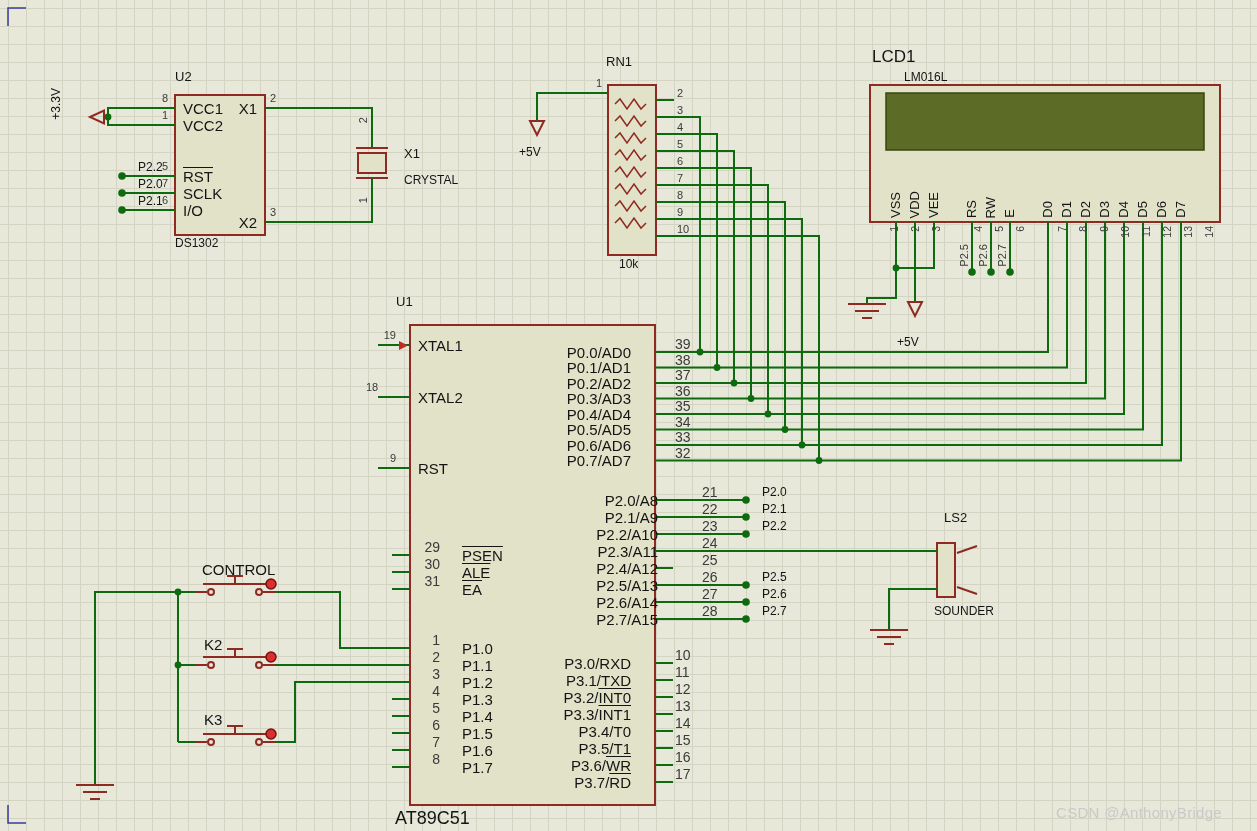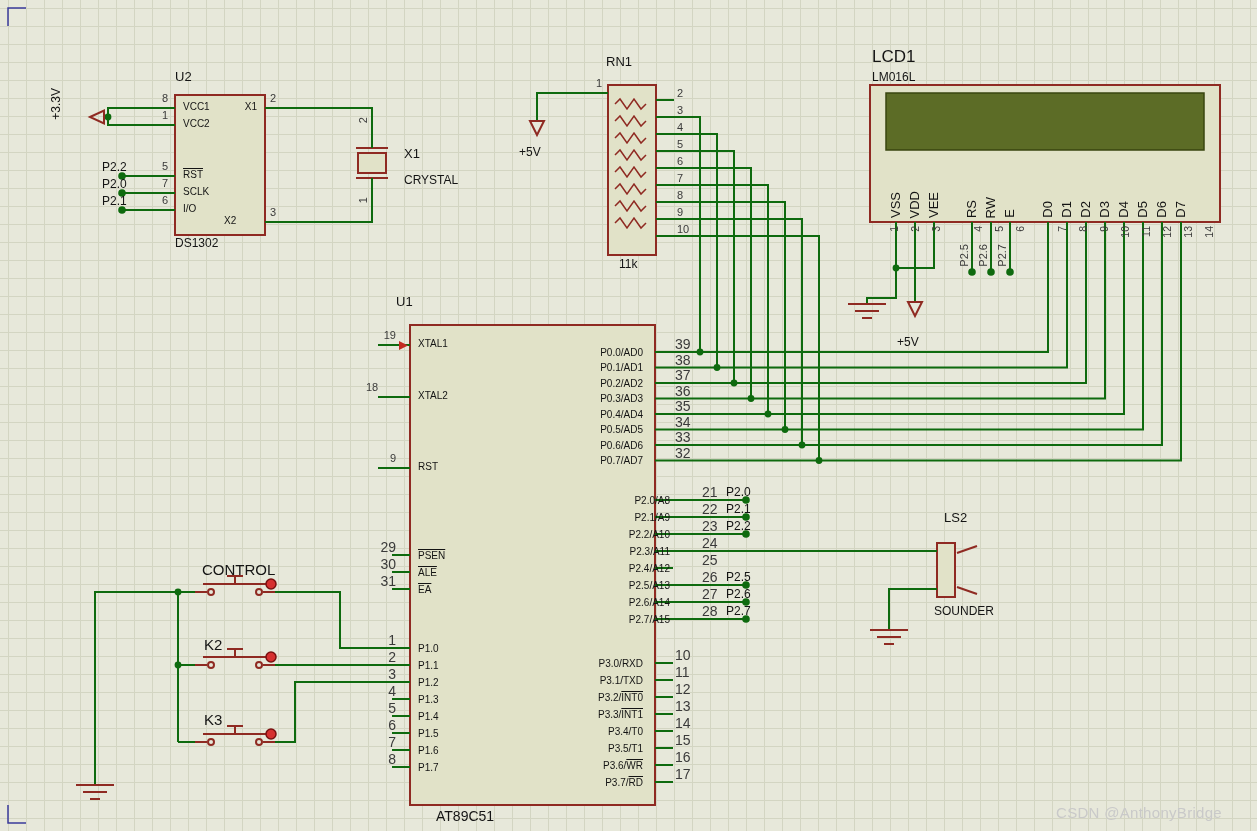--- a/index.html
+++ b/index.html
@@ -6,34 +6,34 @@
   body{font-family:"Liberation Sans","DejaVu Sans",sans-serif;background:#777;}
   #canvas{position:relative;width:1257px;height:831px;overflow:hidden;
     background-color:#e7e8da;
     background-image:linear-gradient(to right,#d3d5c2 1px,transparent 1px),
                      linear-gradient(to bottom,#d3d5c2 1px,transparent 1px);
     background-size:18px 18px;background-position:8px 8px;}
   #wirelayer{position:absolute;left:0;top:0;}
   .t{position:absolute;color:#141414;white-space:nowrap;line-height:1.1;}
   .ref{font-size:13px;}
   .val{font-size:12px;}
-  .pname{font-size:10px;}
+  .pname{font-size:15px;}
   .net{font-size:12px;}
   .pnum-abs{position:absolute;font-size:11px;color:#3a3a3a;white-space:nowrap;line-height:1.1;}
   .bar{text-decoration:overline;}
   .vtext{writing-mode:vertical-rl;transform:rotate(180deg);}
   .pin-col{position:absolute;display:flex;flex-direction:column;}
   .pin-row{height:var(--rh,17px);position:relative;display:flex;align-items:center;}
-  .pin-col.lft .pin-row{padding-left:8px;justify-content:flex-start;}
-  .pin-col.rgt .pin-row{padding-right:12px;justify-content:flex-end;}
+  .pin-col.lft .pin-row{padding-left:8px;justify-content:flex-start;margin-left:44px;}
+  .pin-col.rgt .pin-row{padding-right:24px;justify-content:flex-end;}
   .pin-row .pname{color:#141414;white-space:nowrap;}
   .pin-row .pnum{position:absolute;top:calc(50% - 16px);font-size:14px;color:#3a3a3a;}
   .pin-col.lft .pin-row .pnum{right:calc(100% + 14px);}
   .pin-col.rgt .pin-row .pnum{left:calc(100% + 20px);}
-  .netcol{position:absolute;display:flex;flex-direction:column;}
+  .netcol{position:absolute;display:flex;flex-direction:column;margin-left:36px;}
   .netcol .net{height:17px;line-height:12px;color:#141414;}
   .numcol{position:absolute;display:flex;flex-direction:column;}
   .numcol div{height:17px;line-height:13px;font-size:11px;color:#3a3a3a;}
   .lcd-row{position:absolute;display:flex;}
   .lcd-row .slot{width:19px;display:flex;justify-content:center;}
   .lcd-names .slot{align-items:flex-end;height:68px;}
   .lcd-names .slot span{font-size:13px;color:#141414;}
   .lcd-nums .slot{align-items:flex-start;height:24px;justify-content:flex-start;padding-left:2px;}
   .lcd-nums .slot span{font-size:10.5px;color:#3a3a3a;}
   .wm{position:absolute;font-size:15px;color:#c9c9c9;letter-spacing:.3px;}
@@ -249,58 +249,58 @@
   <span class="t net" style="left:897px;top:336px">+5V</span>
 
   <span class="t ref" style="left:175px;top:70px">U2</span>
   <span class="t val" style="left:175px;top:237px">DS1302</span>
   <span class="t pname" style="left:183px;top:101px"><span>VCC1</span><span class="bar"></span></span>
   <span class="t pname" style="left:183px;top:118px"><span>VCC2</span><span class="bar"></span></span>
   <span class="t pname" style="left:183px;top:169px"><span></span><span class="bar">RST</span></span>
   <span class="t pname" style="left:183px;top:186px"><span>SCLK</span><span class="bar"></span></span>
   <span class="t pname" style="left:183px;top:203px"><span>I/O</span><span class="bar"></span></span>
   <span class="t pname" style="left:224px;top:101px;width:33px;text-align:right"><span>X1</span></span>
-  <span class="t pname" style="left:224px;top:215px;width:33px;text-align:left"><span>X2</span></span>
+  <span class="t pname" style="left:224px;top:215px;width:33px;text-align:right"><span>X2</span></span>
   <span class="pnum-abs" style="left:142px;top:92px;width:26px;text-align:right">8</span>
   <span class="pnum-abs" style="left:142px;top:109px;width:26px;text-align:right">1</span>
   <span class="pnum-abs" style="left:142px;top:160px;width:26px;text-align:right">5</span>
   <span class="pnum-abs" style="left:142px;top:177px;width:26px;text-align:right">7</span>
   <span class="pnum-abs" style="left:142px;top:194px;width:26px;text-align:right">6</span>
   <span class="pnum-abs" style="left:270px;top:92px">2</span>
   <span class="pnum-abs" style="left:270px;top:206px">3</span>
   <div class="netcol" style="left:102px;top:161px">
 
   <div class="net">P2.2</div>
       <div class="net">P2.0</div>
       <div class="net">P2.1</div>
     </div>
 
   <span class="t ref" style="left:404px;top:147px">X1</span>
   <span class="t val" style="left:404px;top:174px">CRYSTAL</span>
   <span class="pnum-abs vtext" style="left:357px;top:117px">2</span>
   <span class="pnum-abs vtext" style="left:357px;top:197px">1</span>
 
   <span class="t ref" style="left:606px;top:55px">RN1</span>
-  <span class="t val" style="left:619px;top:258px">11k</span>
+  <span class="t val" style="left:619px;top:258px">10k</span>
   <span class="pnum-abs" style="left:586px;top:77px;width:16px;text-align:right">1</span>
   <div class="numcol" style="left:677px;top:87px">
 
   <div>2</div>
       <div>3</div>
       <div>4</div>
       <div>5</div>
       <div>6</div>
       <div>7</div>
       <div>8</div>
       <div>9</div>
       <div>10</div>
     </div>
 
   <span class="t" style="left:872px;top:48px;font-size:17px">LCD1</span>
-  <span class="t val" style="left:872px;top:71px">LM016L</span>
+  <span class="t val" style="left:904px;top:71px">LM016L</span>
   <div class="lcd-row lcd-names" style="left:886px;top:150px">
 
   <div class="slot">
         <span class="vtext">VSS</span>
       </div>
       <div class="slot">
         <span class="vtext">VDD</span>
       </div>
       <div class="slot">
         <span class="vtext">VEE</span>
@@ -394,21 +394,21 @@
       </div>
       <div class="slot">
         <span class="vtext">14</span>
       </div>
     </div>
   <span class="pnum-abs vtext" style="left:958px;top:244px">P2.5</span>
   <span class="pnum-abs vtext" style="left:977px;top:244px">P2.6</span>
   <span class="pnum-abs vtext" style="left:996px;top:244px">P2.7</span>
 
   <span class="t ref" style="left:396px;top:295px">U1</span>
-  <span class="t val" style="left:436px;top:809px;font-size:14px">AT89C51</span>
+  <span class="t val" style="left:395px;top:809px;font-size:18px">AT89C51</span>
 
   <span class="t pname" style="left:418px;top:338px"><span>XTAL1</span><span class="bar"></span></span>
   <span class="pnum-abs" style="left:366px;top:329px;width:30px;text-align:right">19</span>
   <span class="t pname" style="left:418px;top:390px"><span>XTAL2</span><span class="bar"></span></span>
   <span class="pnum-abs" style="left:366px;top:381px;width:30px;text-align:left">18</span>
   <span class="t pname" style="left:418px;top:461px"><span>RST</span><span class="bar"></span></span>
   <span class="pnum-abs" style="left:366px;top:452px;width:30px;text-align:right">9</span>
 
   <div class="pin-col lft" style="left:410px;top:546.5px;width:130px">
 

